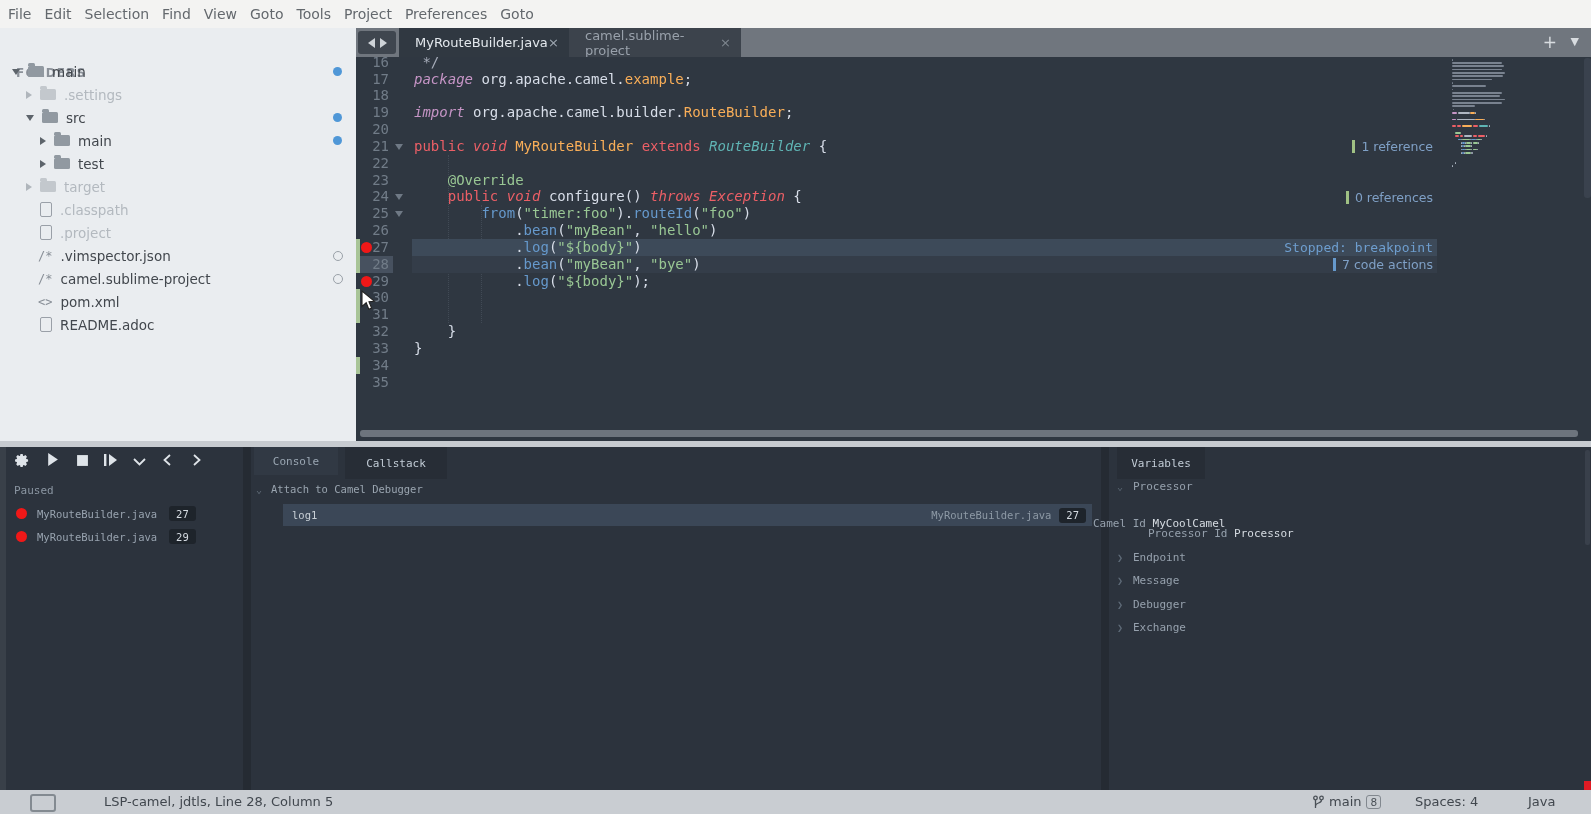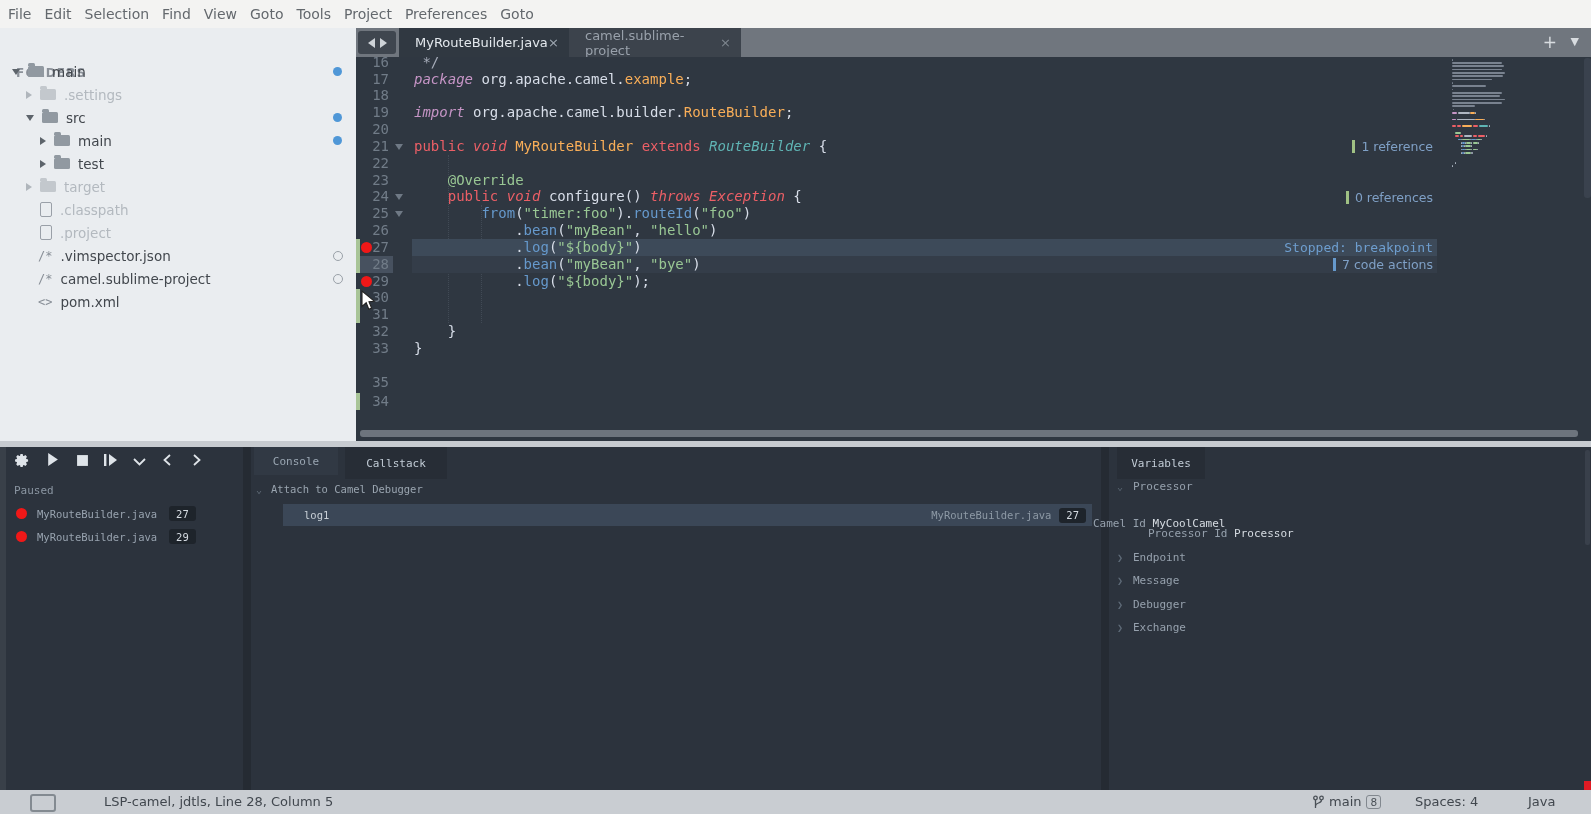--- a/index.html
+++ b/index.html
@@ -83,21 +83,21 @@
   .bp-row .f{font-size:10.5px;color:#98a3af;}
   .badge{background:#1e242b;color:#d6dce2;font-size:10.5px;border-radius:3px;padding:1.5px 7px;}
   .ptab{position:absolute;top:0;display:flex;align-items:center;justify-content:center;font-size:11px;}
   .ptab.sel{background:#272d36;color:#c2ccd6;height:32px;}
   .ptab.unsel{background:#313944;color:#9aa6b2;height:28px;}
   #thread-row{position:absolute;left:256px;top:36px;display:flex;align-items:center;gap:9px;}
   #thread-row .chev{color:#66717e;font-size:10px;}
   #thread-row .t{font-size:10.5px;color:#9aa5b0;}
   #frame-row{position:absolute;left:283px;top:57px;width:809px;height:22px;background:#3b4757;
              display:flex;align-items:center;}
-  #frame-row .n{margin-left:21px;font-size:10.5px;color:#c8cfd6;}
+  #frame-row .n{margin-left:9px;font-size:10.5px;color:#c8cfd6;}
   #frame-row .f{margin-left:auto;font-size:10.5px;color:#8d99a5;}
   #frame-row .badge{margin-left:8px;margin-right:6px;}
   .var-row{position:absolute;display:flex;align-items:center;font-size:11px;}
   .var-row .chev{width:16px;color:#5e6a77;font-size:10px;}
   .var-row .nm{color:#96a1ad;}
   .var-child{position:absolute;font-size:11px;}
   .var-child .k{color:#96a1ad;}
   .var-child .v{color:#d6dce2;}
   #panel-scroll{position:absolute;left:1585px;top:3px;width:5px;height:95px;background:#39404b;border-radius:2px;}
   
@@ -179,20 +179,24 @@
       </div>
       <div class="side-row" style="top: 239px;">
         <span class="glyph-ic" style="margin-left: 38px;">/*</span>
         <span class="lbl" style="margin-left: 8px;">camel.sublime-project</span>
         <span class="marker-circle"></span>
       </div>
       <div class="side-row" style="top: 262px;">
         <span class="glyph-ic" style="margin-left: 38px;">&lt;&gt;</span>
         <span class="lbl" style="margin-left: 8px;">pom.xml</span>
       </div>
+      <div class="side-row" style="top: 285px;">
+        <span class="doc-ic" style="margin-left: 40px;"></span>
+        <span class="lbl" style="margin-left: 8px;">README.adoc</span>
+      </div>
     </div>
 
   <div id="tabbar">
     <div id="navbox">
       <span class="tri-l"></span>
       <span class="tri-r"></span>
     </div>
     <div id="newtab-btn">+</div>
     <div id="overflow-btn">▼</div>
   <div class="tab active" style="left: 43px; width: 170px;">
@@ -286,21 +290,21 @@
           <div class="code"></div>
         </div>
         <div class="eline" style="top: 266.08px;">
           <div class="gnum">32</div>
           <div class="code"><span class="tk-txt">    }</span></div>
         </div>
         <div class="eline" style="top: 282.91px;">
           <div class="gnum">33</div>
           <div class="code"><span class="tk-txt">}</span></div>
         </div>
-        <div class="eline" style="top: 299.74px; margin-top: 36px;">
+        <div class="eline" style="top: 299.74px;">
           <div class="diffbar"></div>
           <div class="gnum">34</div>
           <div class="code"></div>
         </div>
         <div class="eline" style="top: 316.57px;">
           <div class="gnum">35</div>
           <div class="code"></div>
         </div>
       </div>
     <div id="ann-host">

